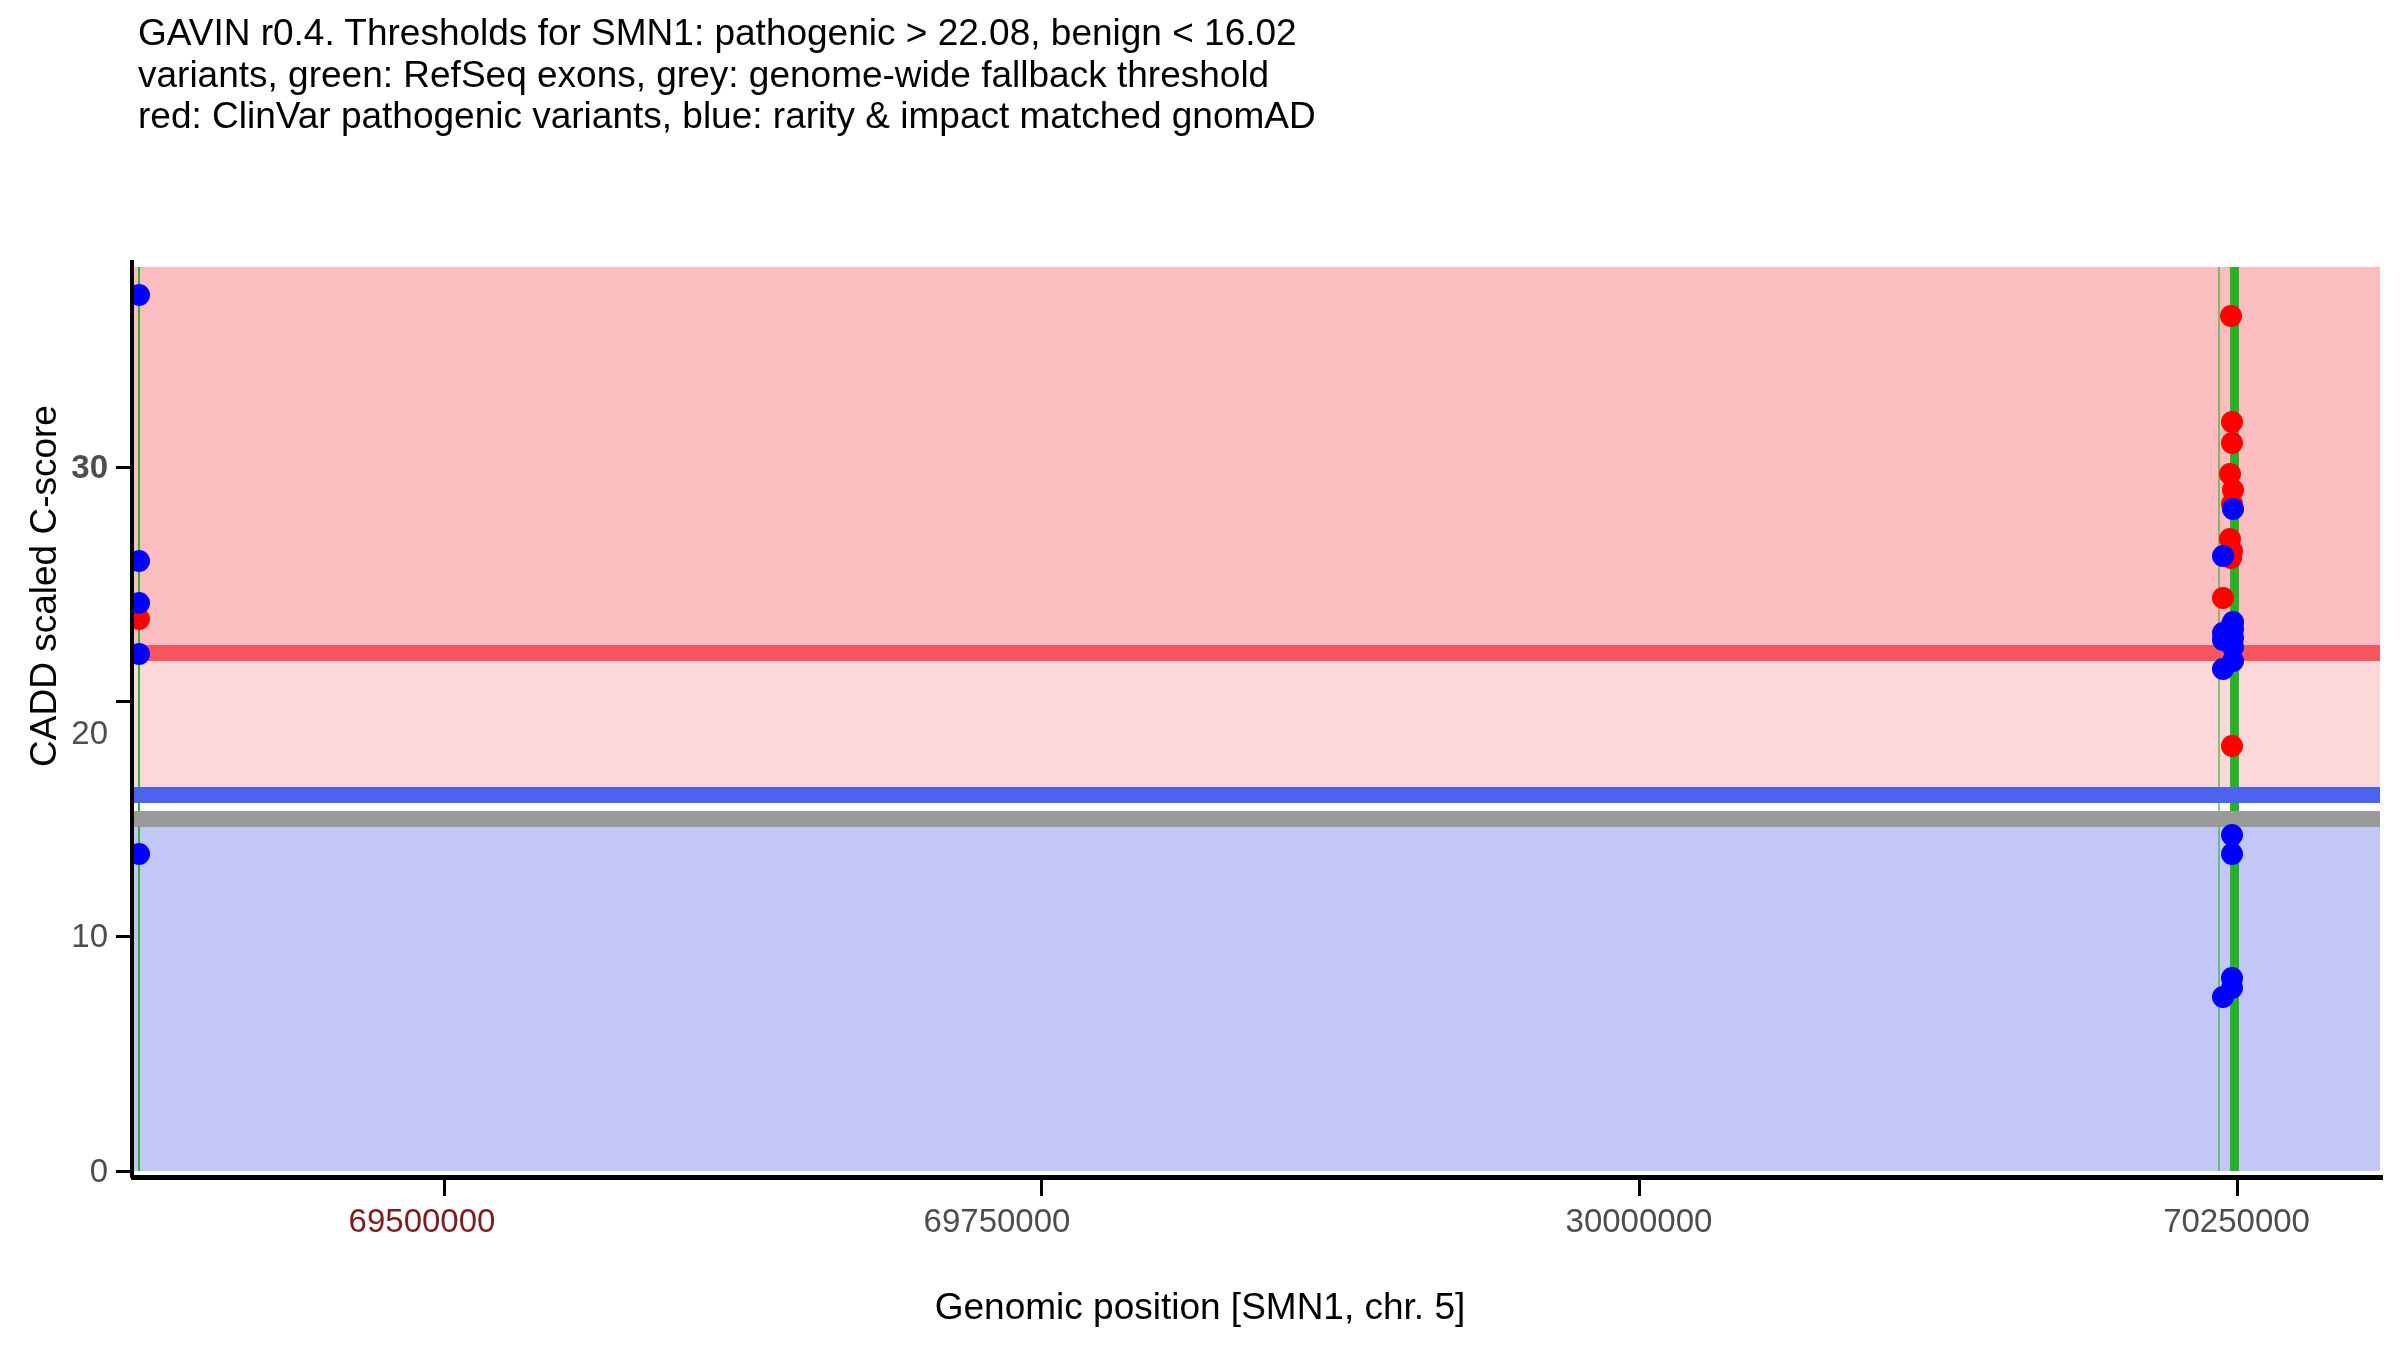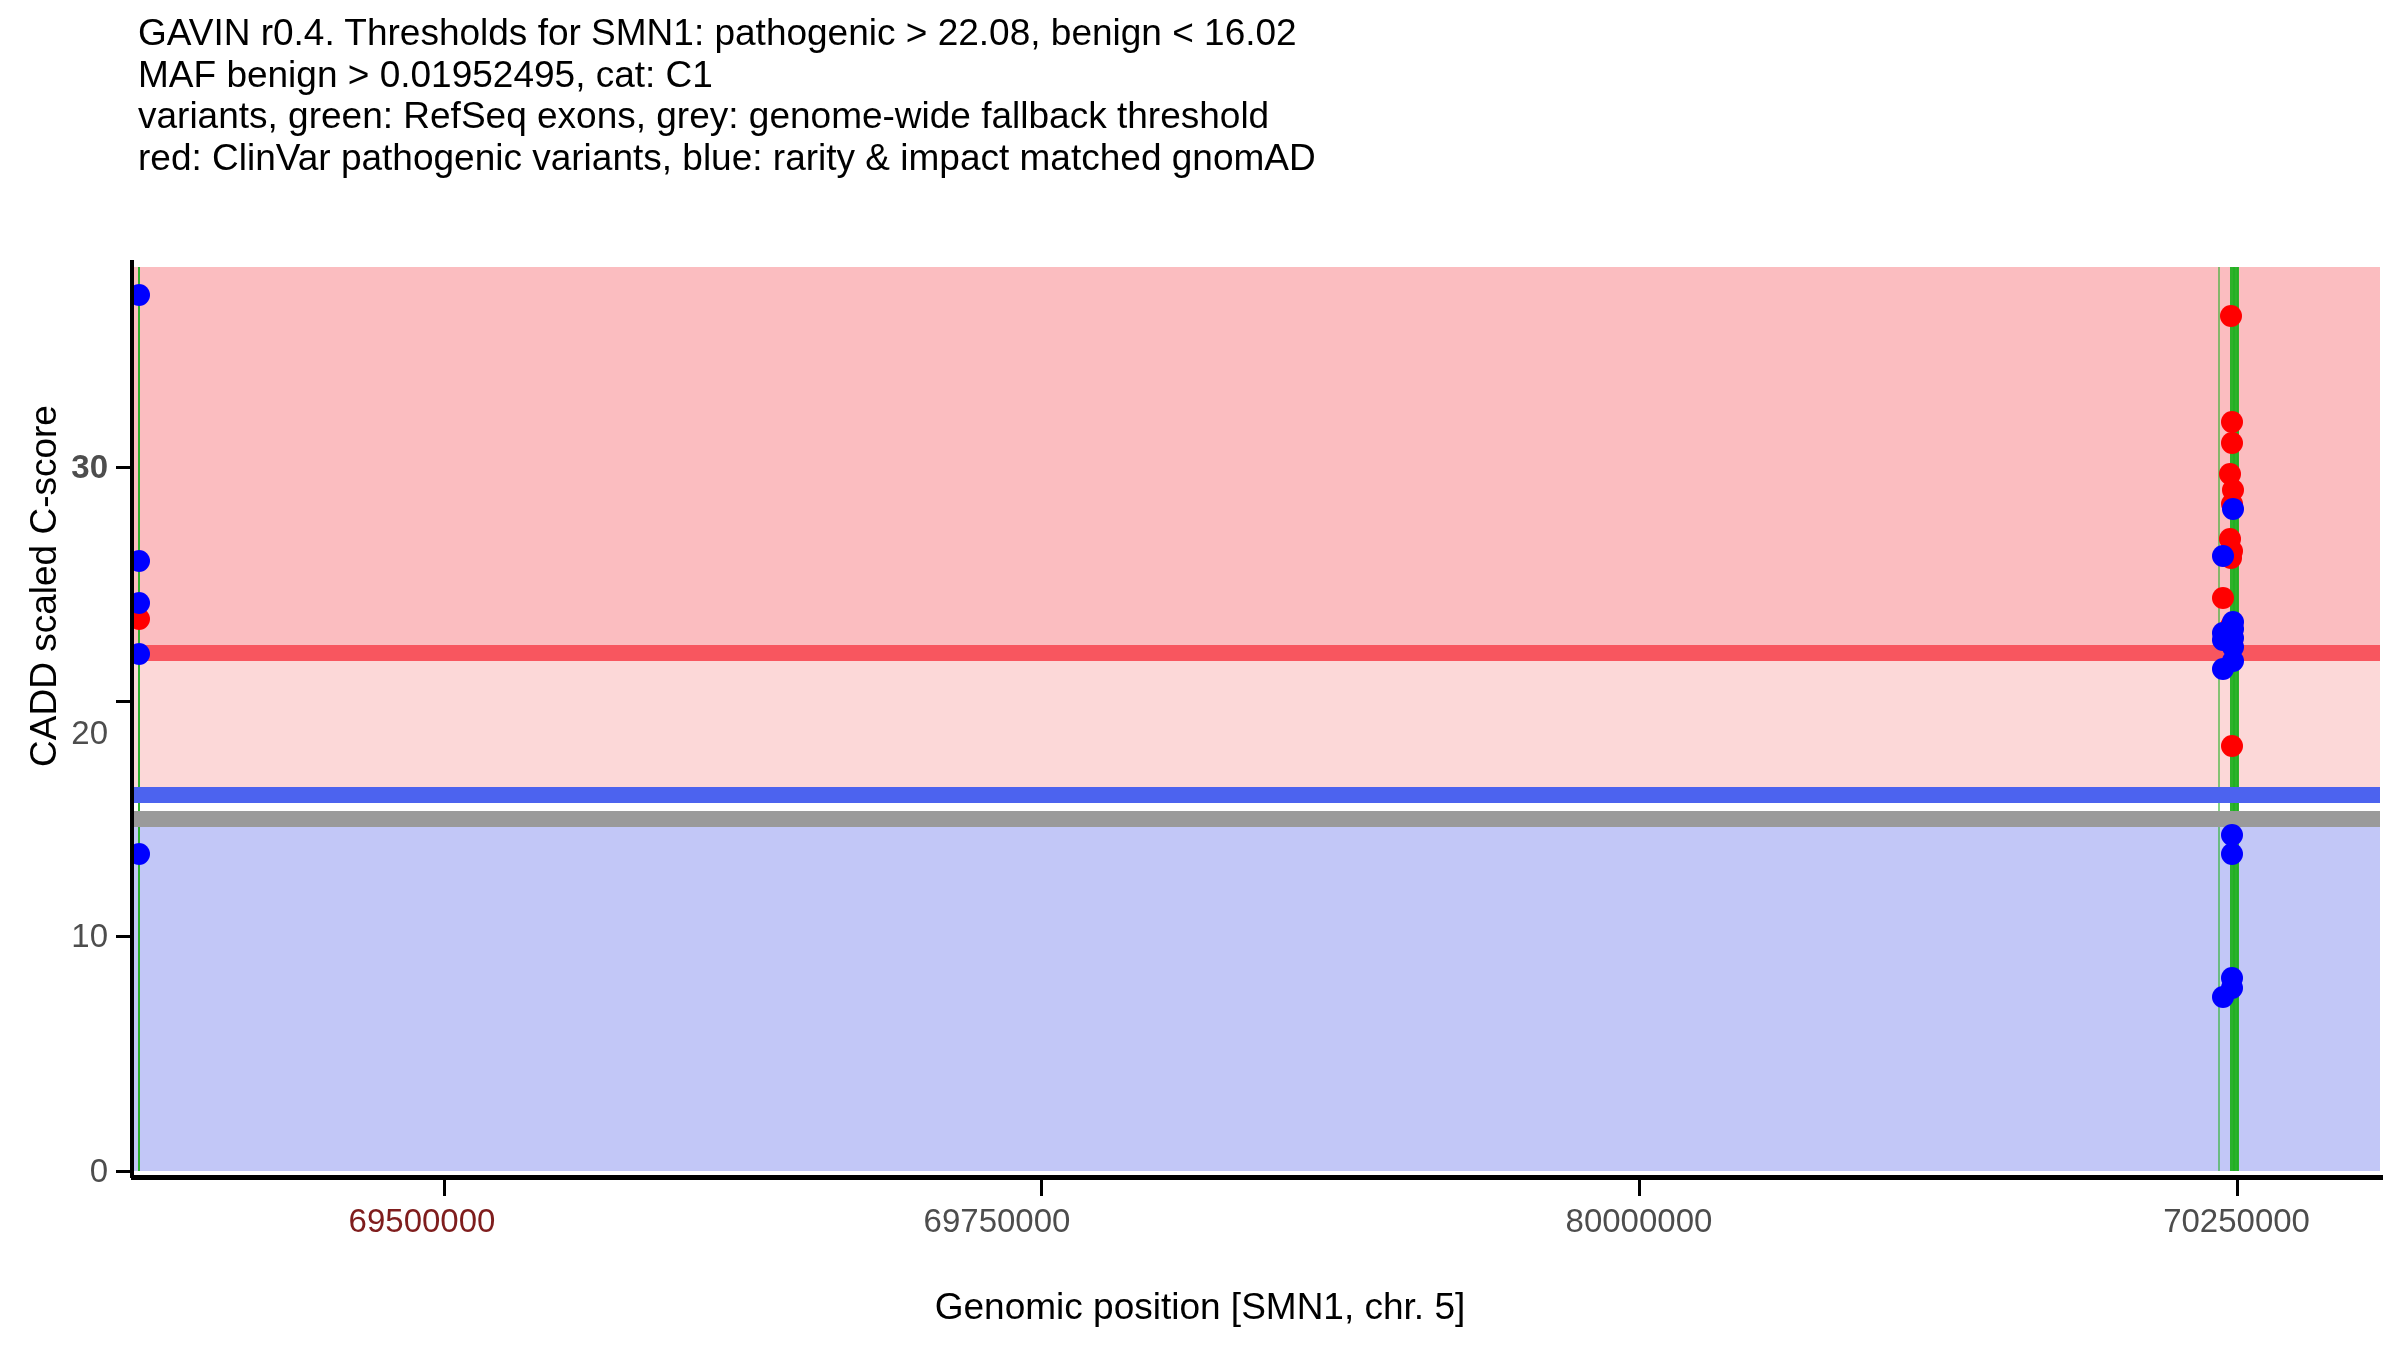--- a/index.html
+++ b/index.html
@@ -44,21 +44,20 @@
   #xlab{position:absolute;left:0;top:1286px;width:2400px;
         font-size:37px;text-align:center;white-space:nowrap;}
 </style>
 </head>
 <body>
 
 <div id="root">
 
   <div id="title">
     <div class="tline">GAVIN r0.4. Thresholds for SMN1: pathogenic &gt; 22.08, benign &lt; 16.02</div>
-    <div class="tline">MAF benign &gt; 0.01952495, cat: C1</div>
     <div class="tline">variants, green: RefSeq exons, grey: genome-wide fallback threshold</div>
     <div class="tline">red: ClinVar pathogenic variants, blue: rarity &amp; impact matched gnomAD</div>
   </div>
 
   <div id="panel">
       <div class="band" style="top: 0px; height: 385.55px; background: rgb(251, 189, 192);"></div>
       <div class="band" style="top: 385.55px; height: 142.292px; background: rgb(252, 216, 216);"></div>
       <div class="band" style="top: 551.792px; height: 352.208px; background: rgb(194, 199, 247);"></div>
       <div class="vline" style="left: 4.73702px; background: rgb(34, 176, 34); opacity: 0.95;"></div>
       <div class="vline" style="left: 2085.12px; background: rgb(34, 176, 34); opacity: 0.55;"></div>
@@ -120,21 +119,21 @@
       <div class="ytick" style="top: 465.584px;"></div>
       <div class="ytick-lab" style="top: 466.584px; color: rgb(77, 77, 77); font-weight: bold;">30</div>
     </div>
 
   <div id="xticks">
       <div class="xtick" style="left: 442.755px;"></div>
       <div class="xtick-lab" style="left: 422px; color: #7f1d1d;">69500000</div>
       <div class="xtick" style="left: 1040.36px;"></div>
       <div class="xtick-lab" style="left: 997px; color: rgb(77, 77, 77);">69750000</div>
       <div class="xtick" style="left: 1637.97px;"></div>
-      <div class="xtick-lab" style="left: 1638.97px; color: rgb(77, 77, 77);">80000000</div>
+      <div class="xtick-lab" style="left: 1638.97px; color: rgb(77, 77, 77);">30000000</div>
       <div class="xtick" style="left: 2235.57px;"></div>
       <div class="xtick-lab" style="left: 2236.57px; color: rgb(77, 77, 77);">70250000</div>
     </div>
 
   <div id="ylab">CADD scaled C-score</div>
   <div id="xlab">Genomic position [SMN1, chr. 5]</div>
 
 </div>
 
 </body></html>

